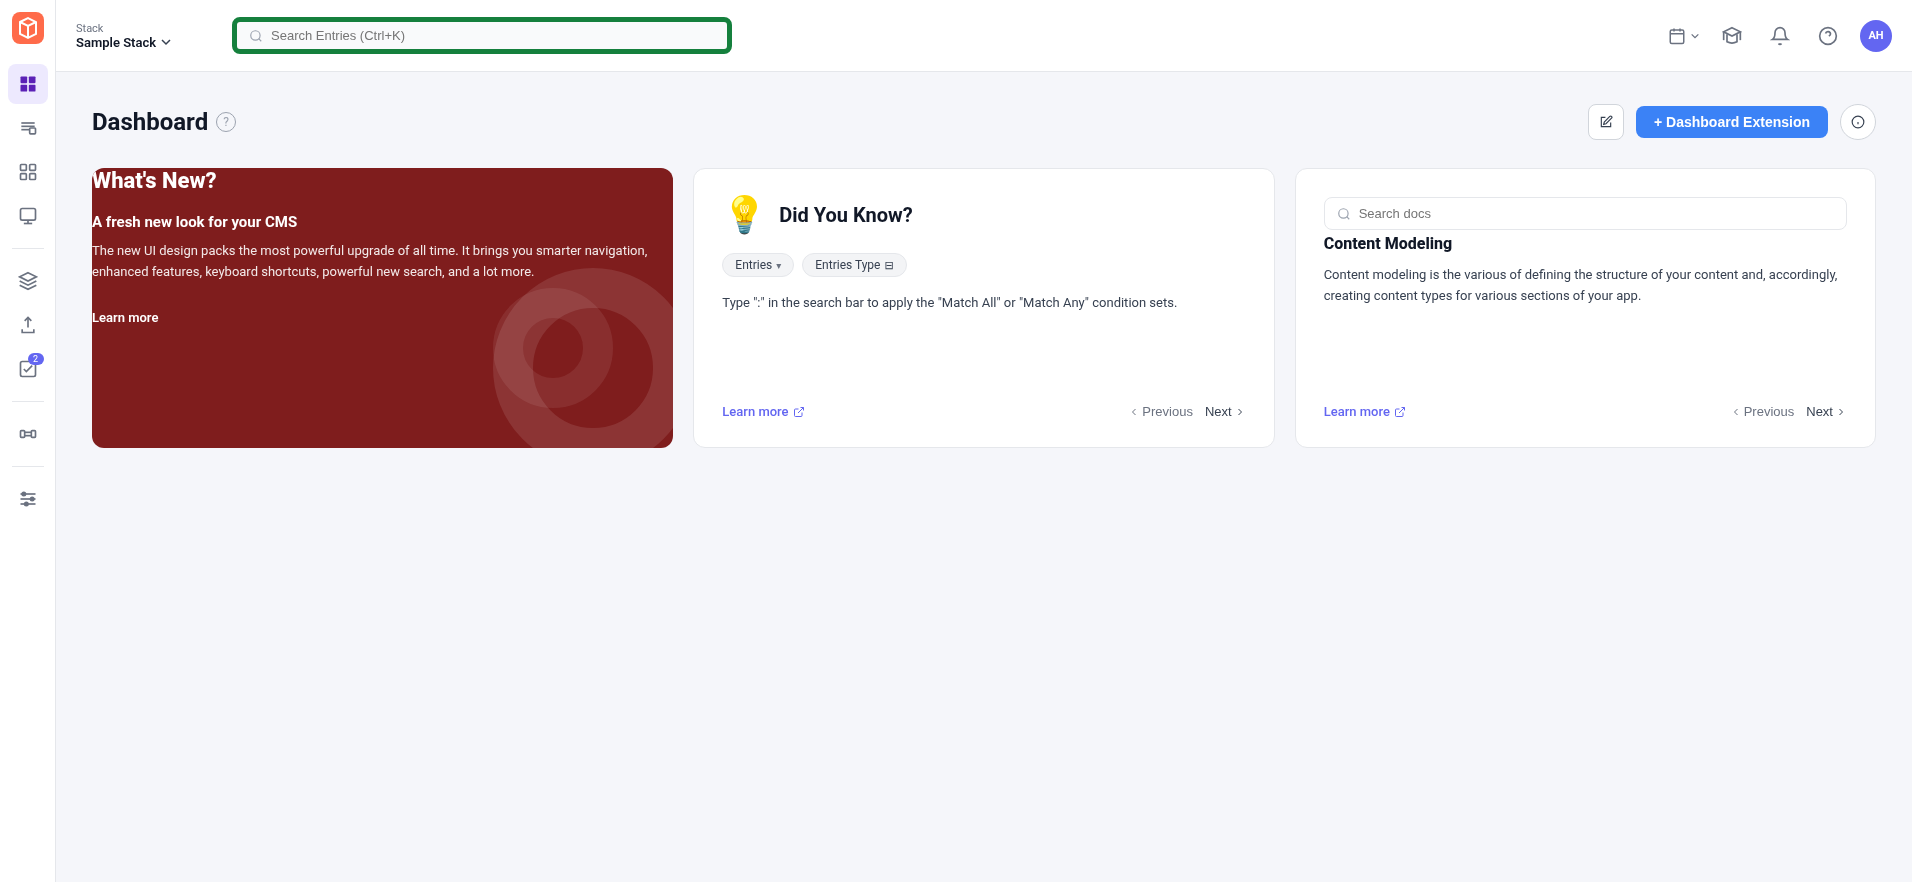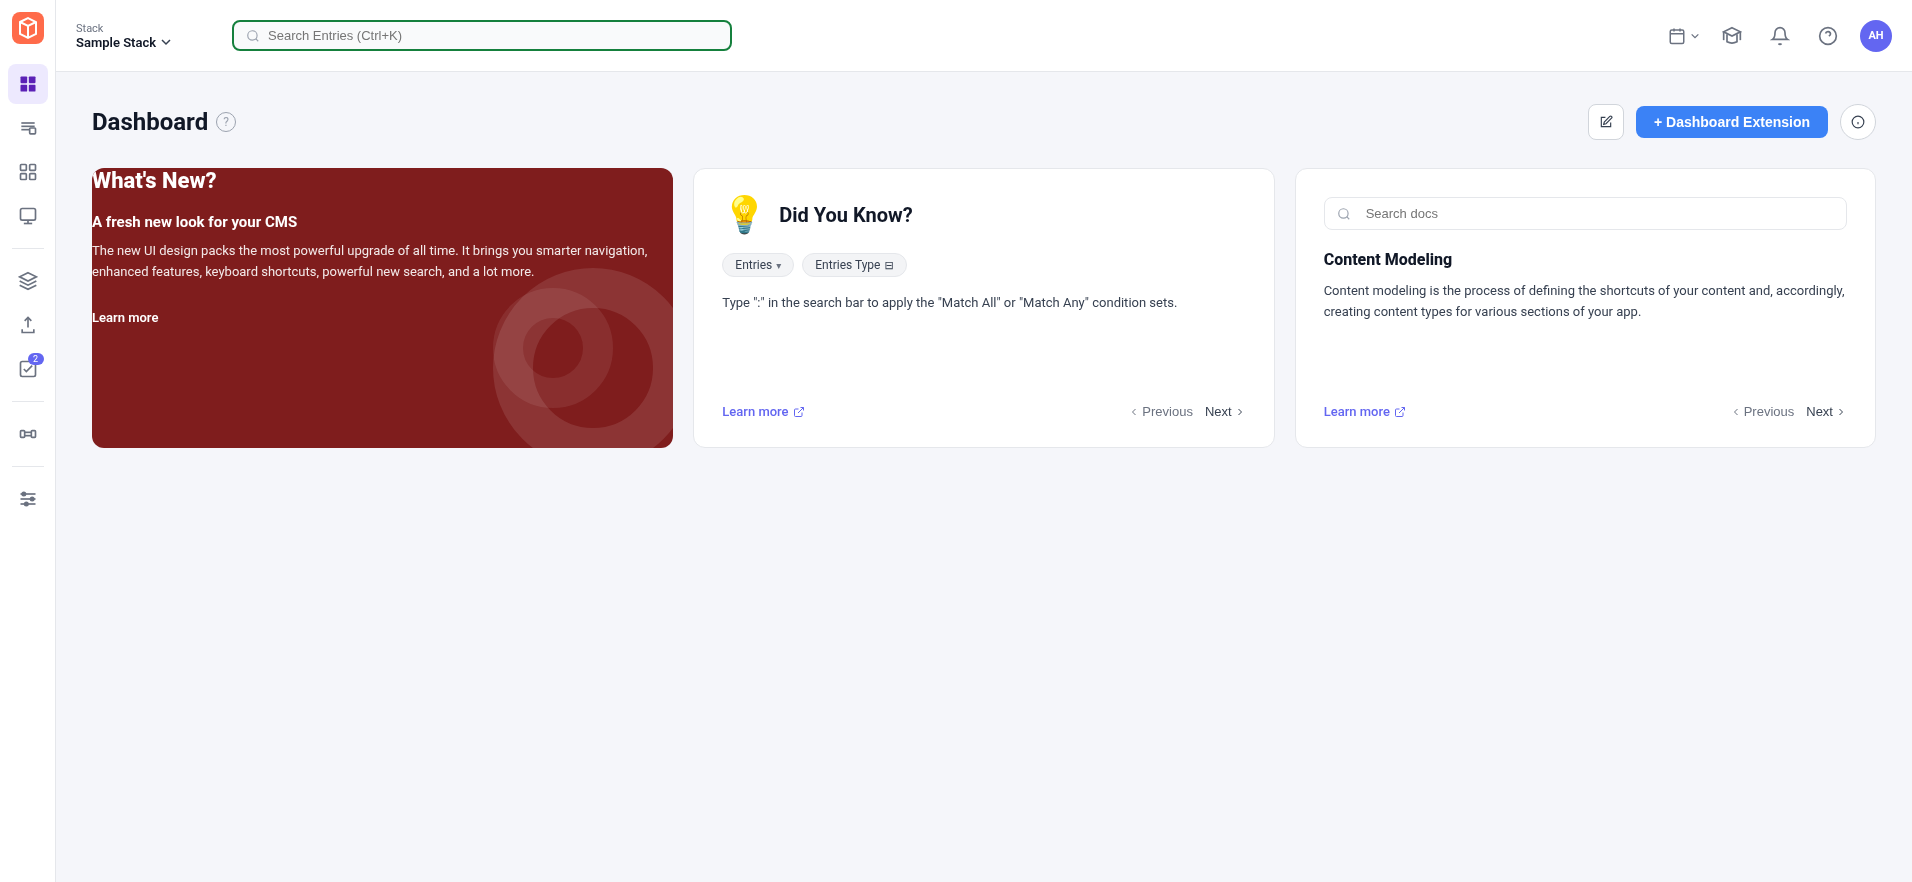--- a/index.html
+++ b/index.html
@@ -88,21 +88,21 @@
       gap: 4px;
       cursor: pointer;
     }
     .topbar-search {
       flex: 1;
       max-width: 500px;
       display: flex;
       align-items: center;
       gap: 8px;
       background: #f9fafb;
-      border: 2px solid #15803d;
+      border: 5px solid #15803d;
       border-radius: 8px;
       padding: 6px 12px;
       cursor: text;
     }
     .topbar-search input {
       border: none;
       background: transparent;
       font-size: 13px;
       color: #6b7280;
       outline: none;
@@ -378,25 +378,25 @@
       border-radius: 12px;
       padding: 28px;
       border: 1px solid #e5e7eb;
       min-height: 280px;
       display: flex;
       flex-direction: column;
     }
     .docs-search {
       display: flex;
       align-items: center;
-      gap: 15px;
+      gap: 8px;
       border: 1px solid #e5e7eb;
       border-radius: 8px;
       padding: 8px 12px;
-      margin-bottom: 20px;
+      margin-bottom: 4px;
       cursor: text;
     }
     .docs-search input {
       border: none;
       outline: none;
       font-size: 13px;
       color: #6b7280;
       background: transparent;
       flex: 1;
     }
@@ -656,21 +656,21 @@
 
       <div class="card-docs">
         <div class="docs-search">
           <svg width="14" height="14" viewBox="0 0 24 24" fill="none" stroke="#9ca3af" stroke-width="2">
               <circle cx="11" cy="11" r="8"></circle>
               <path d="M21 21 L16.65 16.65"></path>
             </svg>
           <input type="text" readonly="" placeholder="Search docs" style="">
         </div>
         <h2 class="docs-title">Content Modeling</h2>
-        <p class="docs-body">Content modeling is the process of defining the shortcuts of your content and, accordingly, creating content types for various sections of your app.</p>
+        <p class="docs-body">Content modeling is the various of defining the structure of your content and, accordingly, creating content types for various sections of your app.</p>
         <div class="card-footer">
           <a class="learn-more-link">
             <span>Learn more</span>
             <svg width="12" height="12" viewBox="0 0 24 24" fill="none" stroke="currentColor" stroke-width="2">
                 <path d="M18 13 L18 19 A2 2 0 0 1 16 21 L5 21 A2 2 0 0 1 3 19 L3 8 A2 2 0 0 1 5 6 L11 6"></path>
                 <polyline points="15 3 21 3 21 9"></polyline>
                 <line x1="10" y1="14" x2="21" y2="3"></line>
               </svg>
           </a>
           <div class="card-nav">

